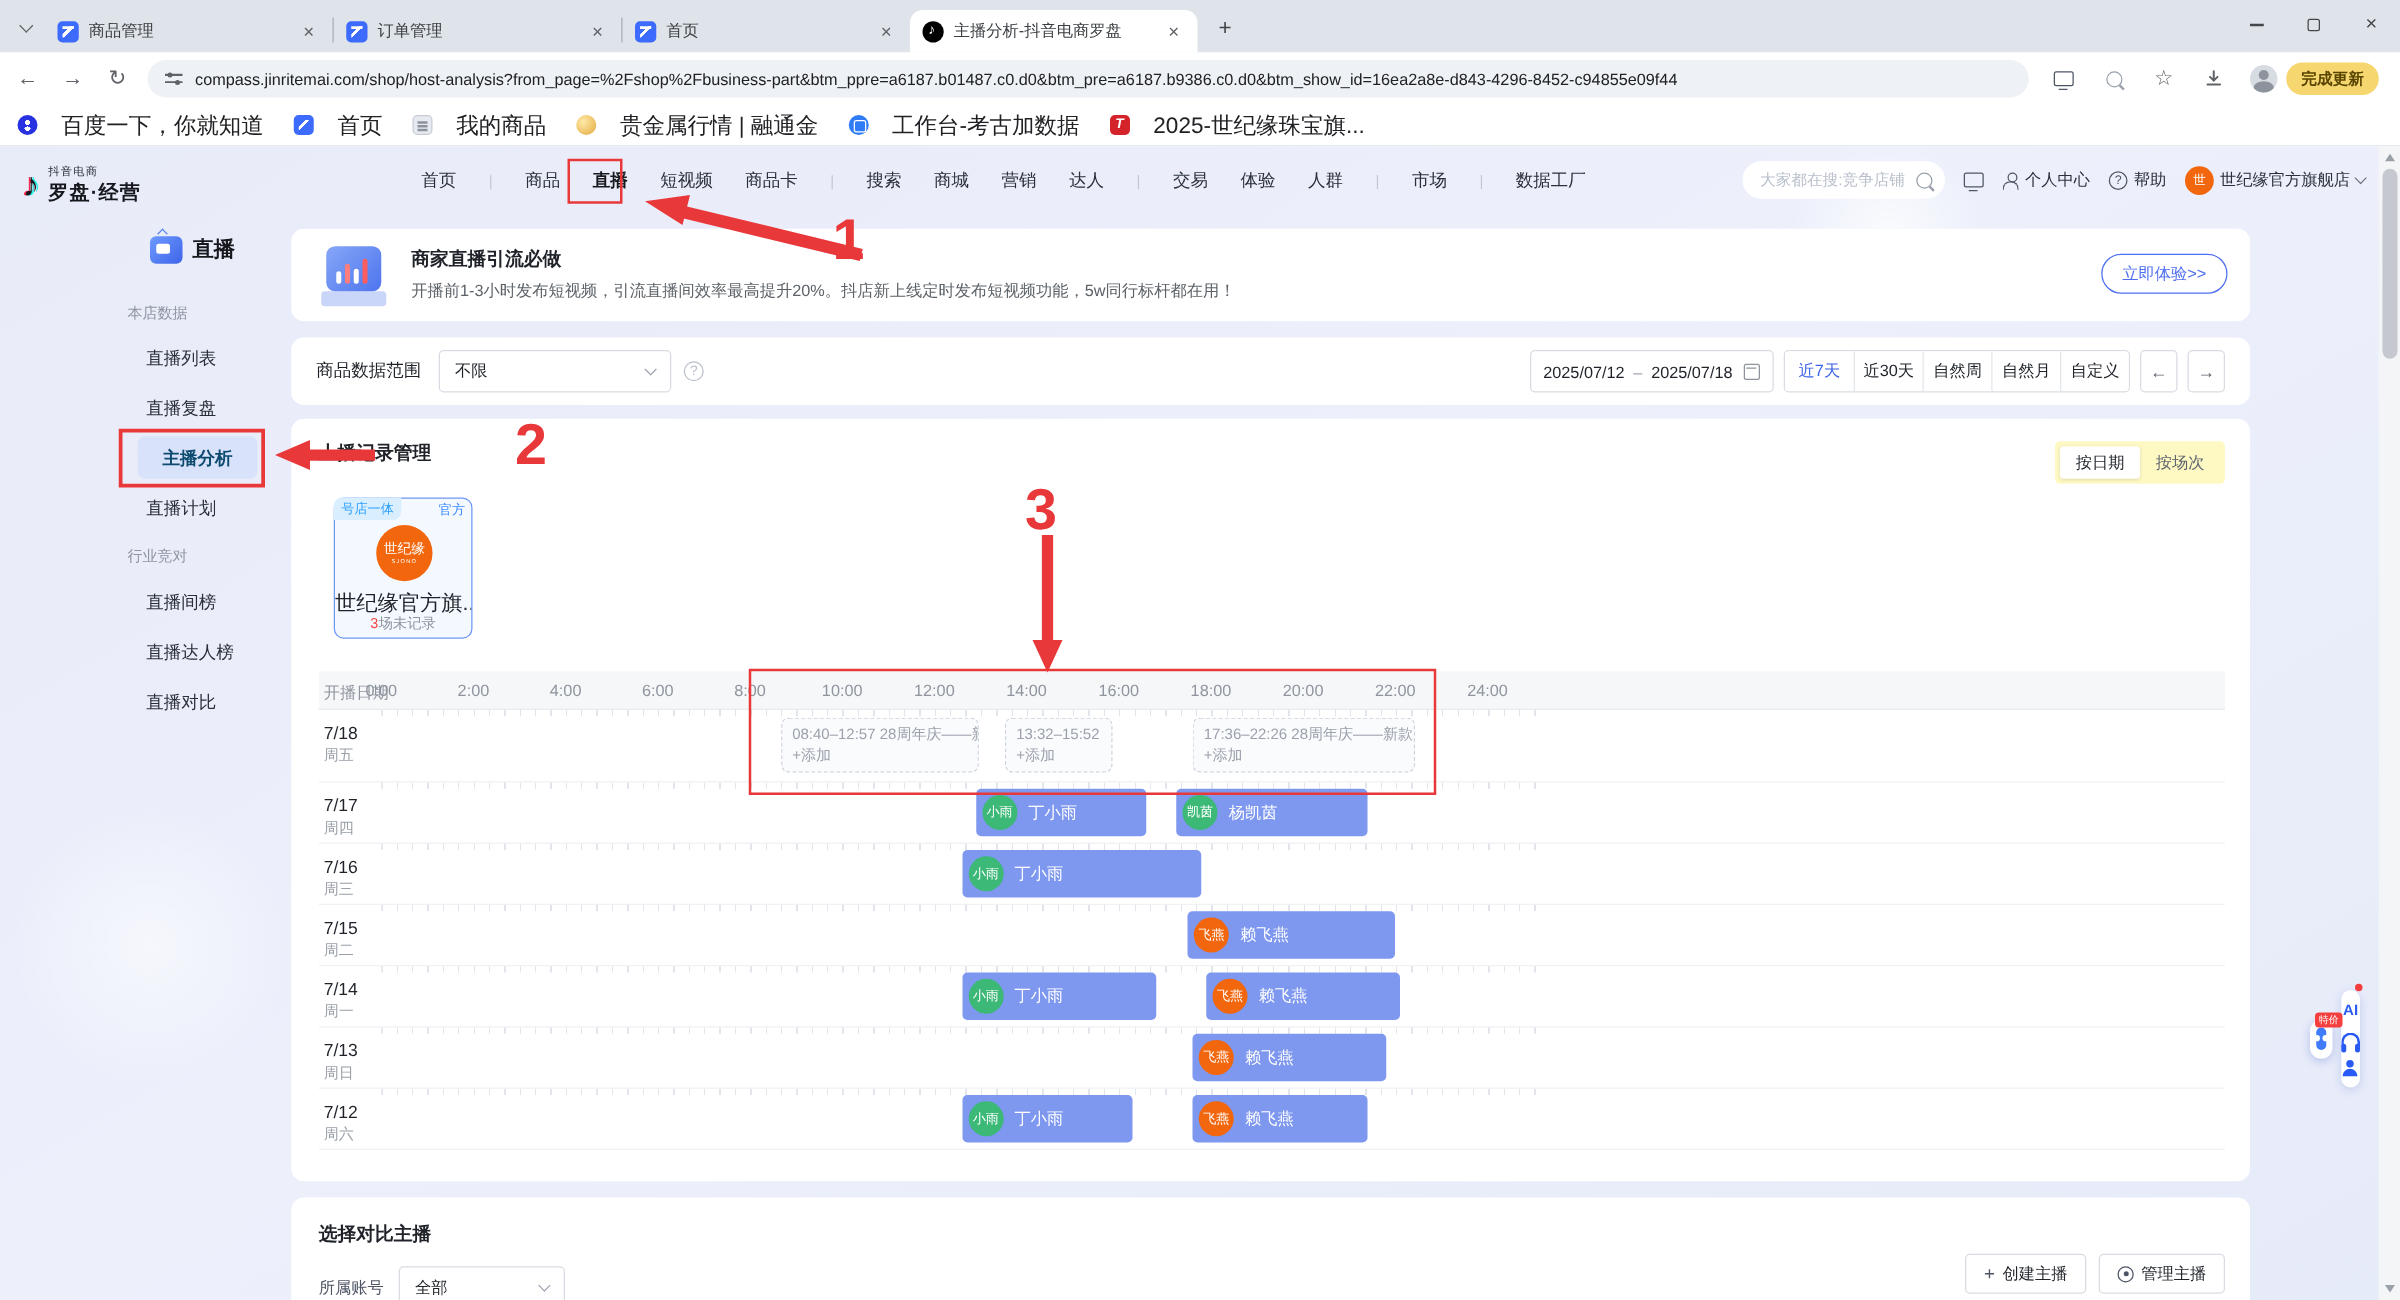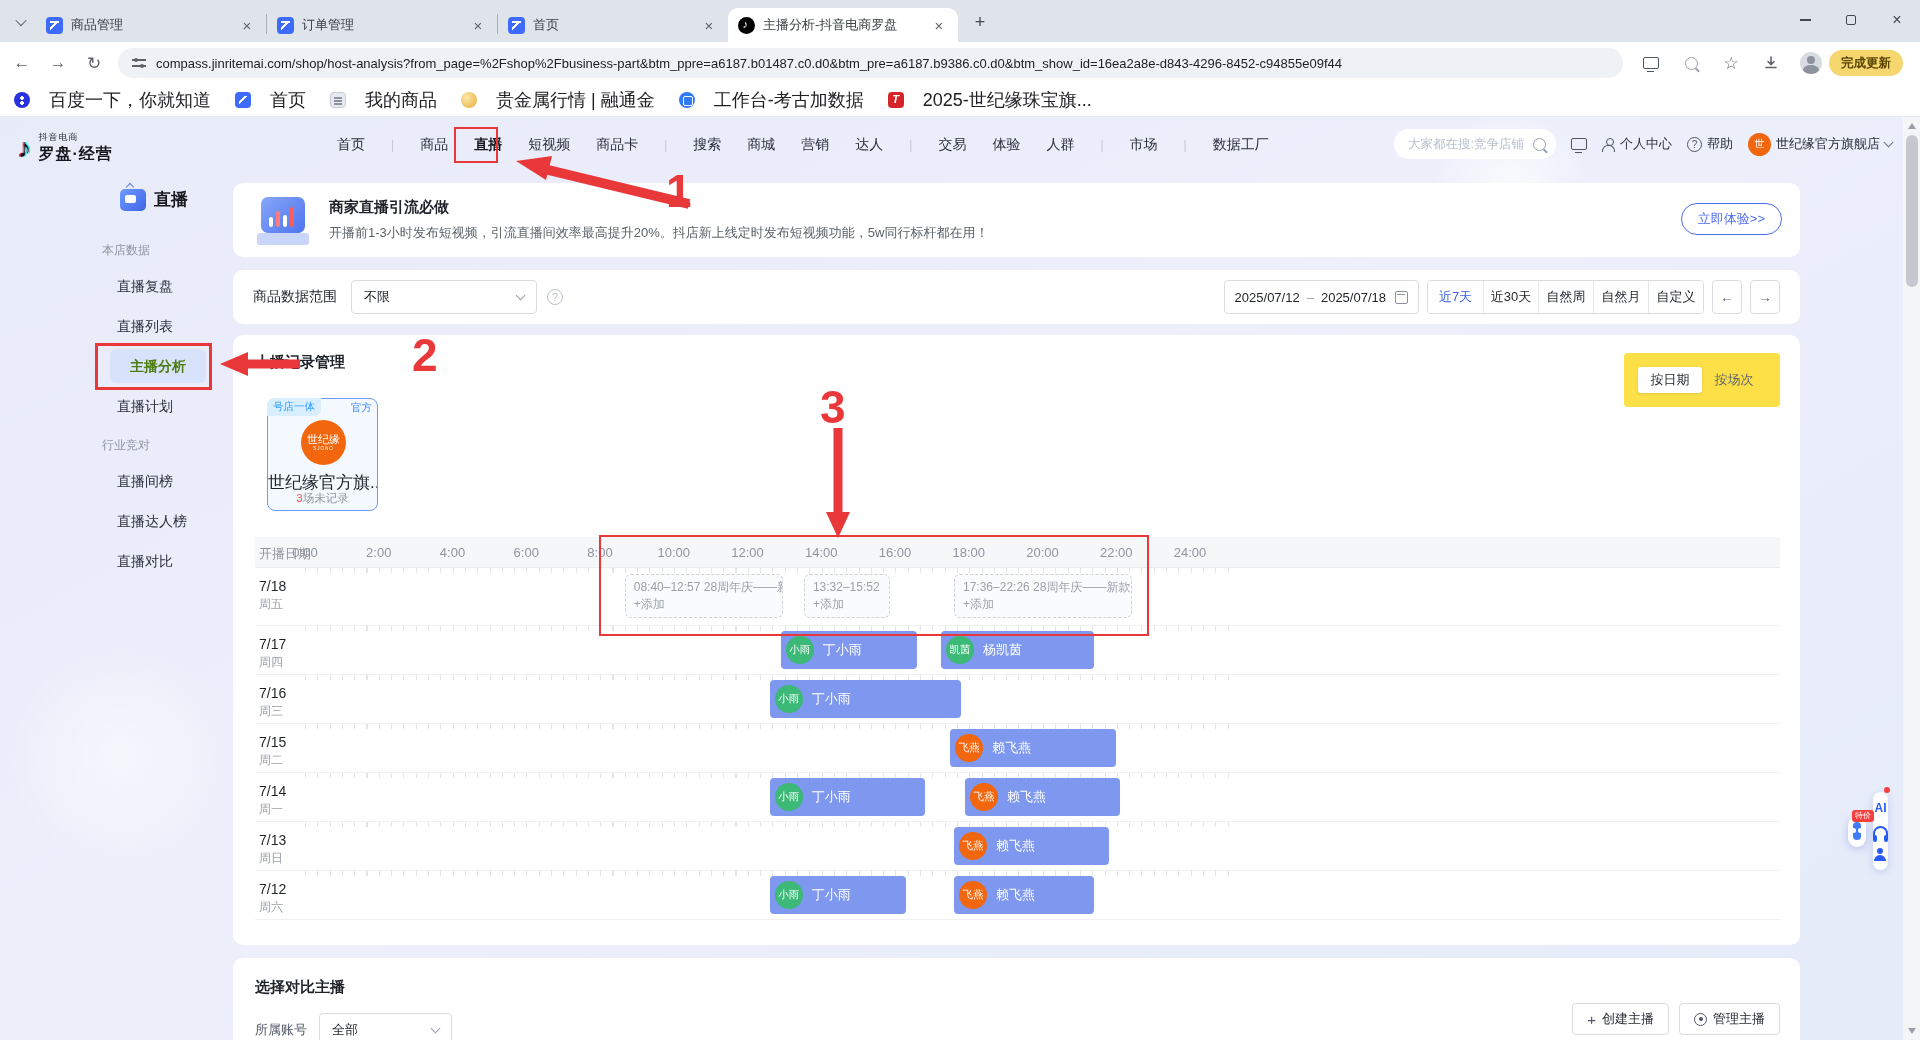--- a/index.html
+++ b/index.html
@@ -93,21 +93,21 @@
   
   .sidebar{position:absolute;left:0;top:55px;width:233px;bottom:0;}
   .side-title{position:absolute;left:120px;top:16px;display:flex;align-items:center;gap:8px;}
   .tvico{width:26px;height:22px;background:linear-gradient(135deg,#6f9bff,#3e63e8);border-radius:5px;position:relative;}
   .tvico:before{content:"";position:absolute;left:7px;top:-5px;width:5px;height:5px;border-top:1.8px solid #5b82f0;border-right:1.8px solid #5b82f0;transform:rotate(-45deg);}
   .tvico:after{content:"";position:absolute;left:5px;top:6px;width:11px;height:8px;background:#fff;border-radius:2px;}
   .side-title-tx{font-size:17px;font-weight:bold;color:#16181d;}
   .side-head{font-size:12px;color:#8f95a3;padding:0 0 10px 102px;}
   .side-item{height:40px;line-height:34px;font-size:14px;color:#2a2f3c;padding-left:117px;position:relative;}
   .side-item .pill{display:inline-block;line-height:34px;}
-  .side-item.active .pill{position:absolute;left:110px;top:0;width:96px;text-align:center;background:#d9e2fb;border-radius:6px;color:#4d7c0f;font-weight:bold;}
+  .side-item.active .pill{position:absolute;left:110px;top:0;width:96px;text-align:center;background:#d9e2fb;border-radius:6px;color:#0c4a6e;font-weight:bold;}
 
   
   .card{position:absolute;left:233px;width:1567px;background:#fff;border-radius:10px;}
   .banner{top:66px;height:74px;display:flex;align-items:center;padding:0 22px;}
   .bill{width:56px;height:50px;position:relative;flex:none;margin-right:18px;}
   .bill .b1{position:absolute;left:6px;top:2px;width:44px;height:36px;background:linear-gradient(135deg,#86a7f7,#4d74ee);border-radius:7px;}
   .bill .b1 i{position:absolute;bottom:6px;width:4px;background:#fff;border-radius:2px;}
   .bill .b1 i:nth-child(1){left:8px;height:10px;}
   .bill .b1 i:nth-child(2){left:15px;height:16px;background:#ff7d7d;}
   .bill .b1 i:nth-child(3){left:22px;height:12px;}
@@ -129,21 +129,21 @@
   .calico{width:13px;height:13px;border:1.4px solid #8d939c;border-radius:2px;position:relative;margin-left:2px;}
   .calico:after{content:"";position:absolute;left:1px;top:2.5px;width:8px;height:1.3px;background:#8d939c;}
   .seggroup{display:flex;border:1px solid #d8dbe1;border-radius:4px;overflow:hidden;}
   .seg{width:55px;height:32px;display:flex;align-items:center;justify-content:center;font-size:13px;color:#1f2329;background:#fff;border-left:1px solid #e3e6eb;white-space:nowrap;}
   .seg:first-child{border-left:none;}
   .seg.active{color:#3e63e8;}
   .arrbtn{width:30px;height:34px;border:1px solid #d8dbe1;border-radius:4px;background:#fff;color:#60656e;font-size:14px;display:flex;align-items:center;justify-content:center;}
 
   .recordcard{top:218px;height:610px;}
   .rtitle{position:absolute;left:22px;top:18px;font-size:15px;font-weight:bold;color:#1f2329;}
-  .viewtoggle{position:absolute;right:20px;top:18px;display:flex;background:#fde047;border-radius:4px;padding:14px;}
+  .viewtoggle{position:absolute;right:20px;top:18px;display:flex;background:#fef9c3;border-radius:4px;padding:4px;}
   .vt{width:64px;height:26px;display:flex;align-items:center;justify-content:center;font-size:13px;color:#60656e;border-radius:3px;}
   .vt.active{background:#fff;color:#1f2329;box-shadow:0 1px 3px rgba(0,0,0,.12);}
 
   .acct{position:absolute;left:34px;top:63px;width:111px;height:113px;border:1.5px solid #6f97f5;border-radius:8px;background:#f4f9ff;}
   .acct-tag{position:absolute;left:-1px;top:-1px;background:#d9efff;color:#2da0ff;font-size:10.5px;padding:2px 6px;border-radius:7px 0 7px 0;}
   .acct-corner{position:absolute;right:5px;top:2px;color:#3e8bff;font-size:10.5px;}
   .acct-avatar{position:absolute;left:33px;top:21px;width:45px;height:45px;border-radius:50%;background:#f2660d;color:#fff;display:flex;flex-direction:column;align-items:center;justify-content:center;line-height:1;}
   .acct-avatar .a1{font-size:11px;}
   .acct-avatar .a2{font-size:4.5px;letter-spacing:1px;margin-top:2px;}
   .acct-name{position:absolute;left:0;right:0;top:72px;text-align:center;font-size:17px;color:#1f2329;white-space:nowrap;overflow:hidden;}
@@ -363,22 +363,22 @@
     </div>
   </div>
 
   <div class="sidebar">
     <div class="side-title">
       <span class="tvico"></span>
       <span class="side-title-tx">直播</span>
     </div>
     <div id="side-sections" style="position:absolute;top:70px;left:0;right:0;">
         <div class="side-head">本店数据</div>
+        <div class="side-item"><span class="pill">直播列表</span></div>
         <div class="side-item"><span class="pill">直播复盘</span></div>
-        <div class="side-item"><span class="pill">直播列表</span></div>
         <div class="side-item active">
           <span class="pill">主播分析</span>
         </div>
         <div class="side-item"><span class="pill">直播计划</span></div>
         <div style="height: 8px;"></div>
         <div class="side-head">行业竞对</div>
         <div class="side-item"><span class="pill">直播间榜</span></div>
         <div class="side-item"><span class="pill">直播达人榜</span></div>
         <div class="side-item"><span class="pill">直播对比</span></div>
         <div style="height: 8px;"></div>

